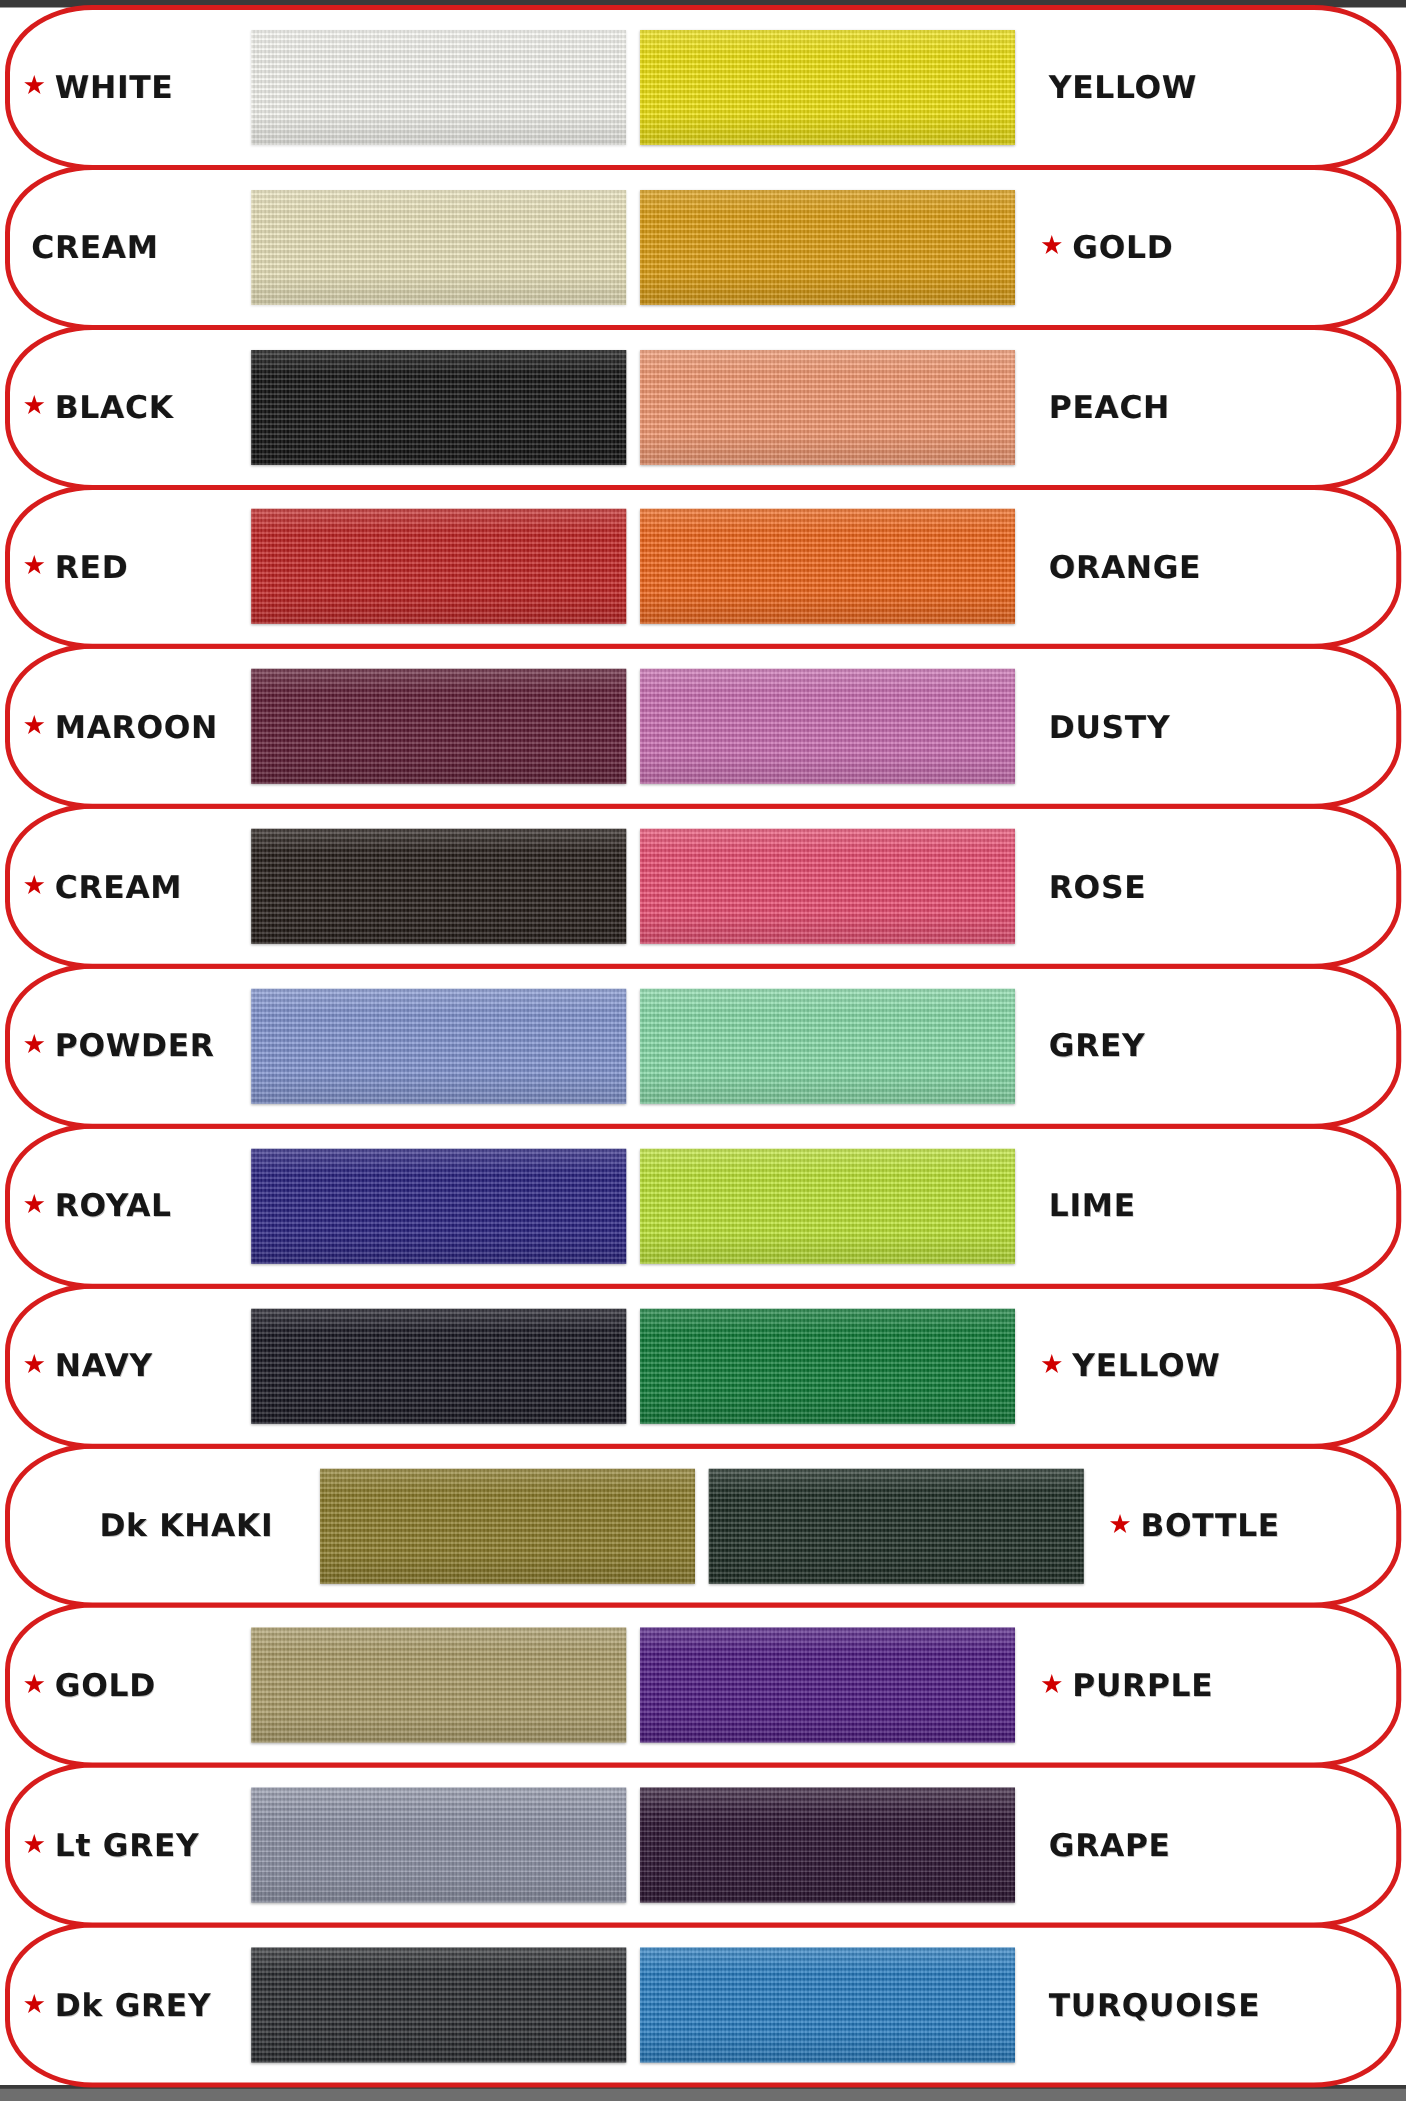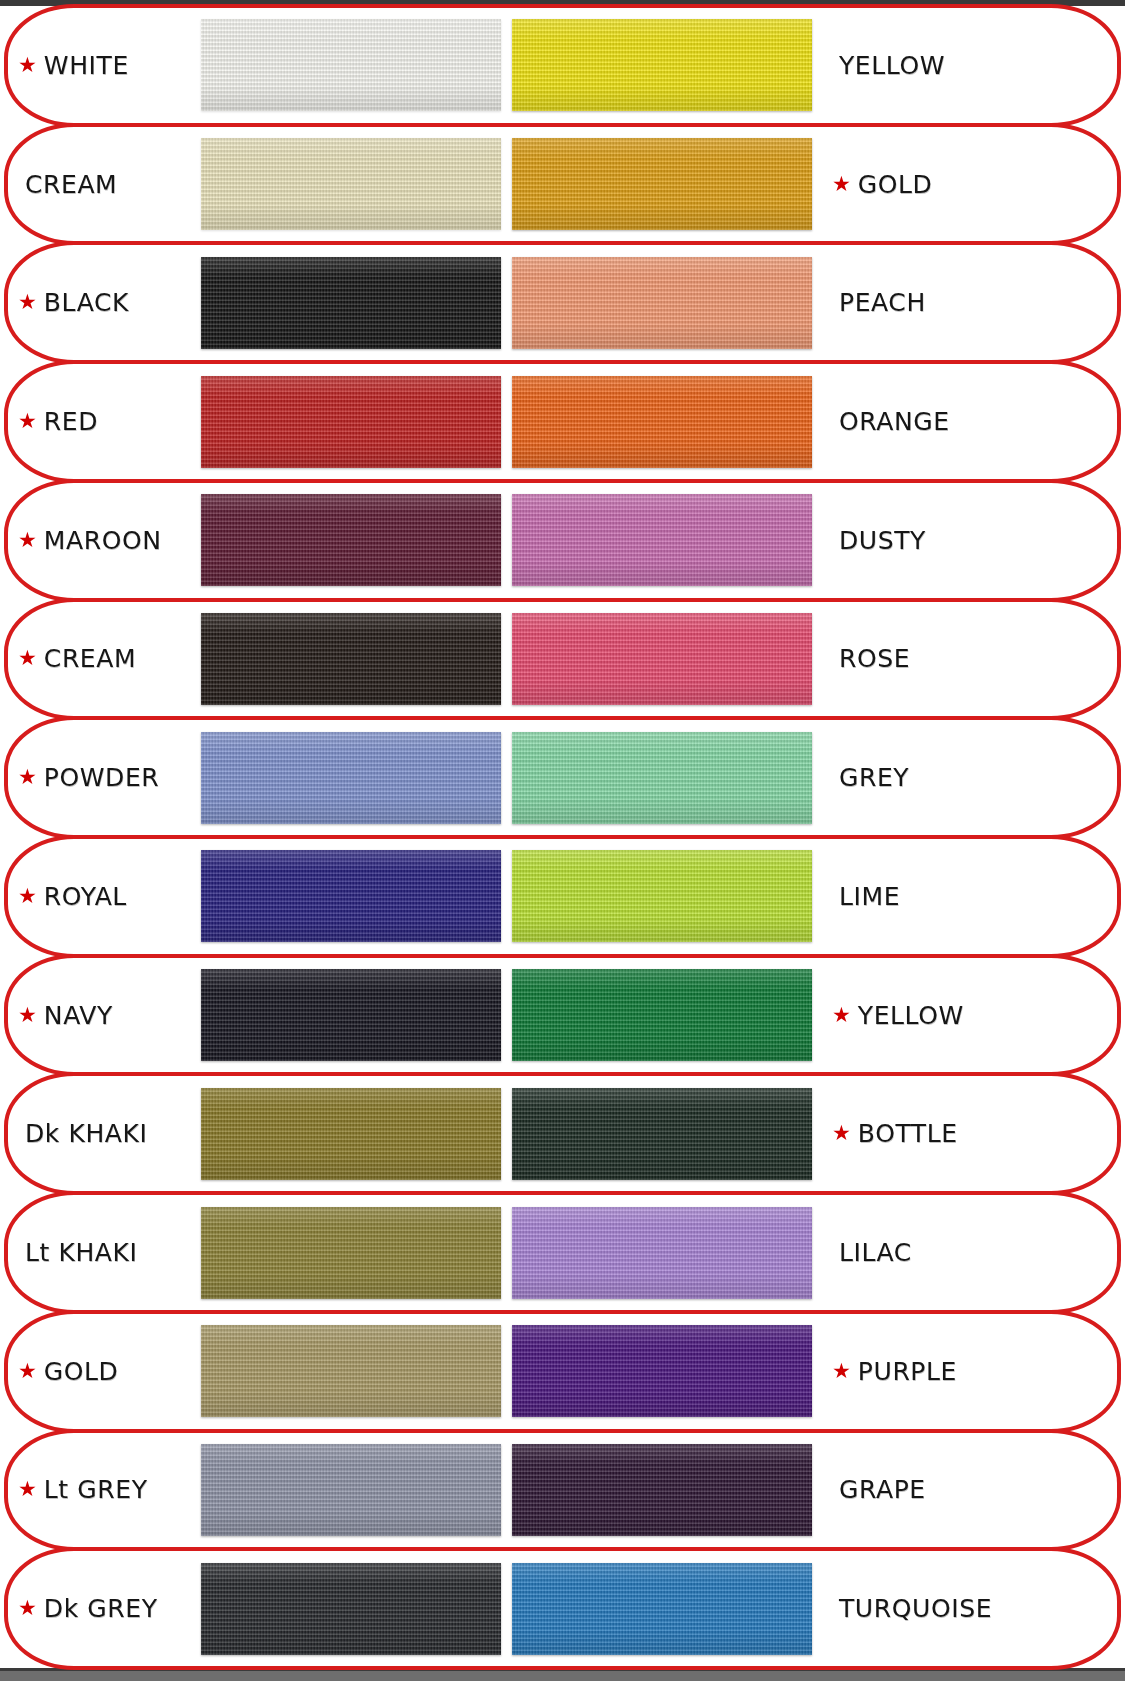--- a/index.html
+++ b/index.html
@@ -83,21 +83,21 @@
     font-size: 21px;
     line-height: 1;
     flex: 0 0 auto;
     display: inline-block;
     transform: translateY(-1px);
   }
   .star.hidden { visibility: hidden; width: 0; margin: 0; }
 
   .label-text {
     font-family: "DejaVu Sans", sans-serif;
-    font-weight: 400;
+    font-weight: 700;
     font-size: 25px;
     letter-spacing: 0.6px;
     color: #161616;
     white-space: nowrap;
     text-shadow: 0.5px 0.5px 0 rgba(120,120,120,0.45);
   }
 
   .cell-swatch {
     flex: 0 0 310px;
     display: flex;
@@ -287,50 +287,34 @@
           <div class="swatch" style="background: rgb(21, 20, 31);"></div>
         </div>
         <div class="cell-swatch right">
           <div class="swatch" style="background: rgb(12, 122, 53);"></div>
         </div>
         <div class="cell-label right">
           <span class="star" style="color: rgb(208, 0, 0);">★</span>
           <span class="label-text">YELLOW</span>
         </div>
       </div>
-      <div class="row" style="border-color: rgb(215, 28, 28); z-index: 21;">
+      <div class="row" style="border-color: rgb(215, 28, 28); z-index: 21; justify-content: center;">
         <div class="cell-label">
           <span class="star hidden" style="color: rgb(208, 0, 0);">★</span>
           <span class="label-text">Dk KHAKI</span>
         </div>
         <div class="cell-swatch">
           <div class="swatch" style="background: rgb(138, 122, 39);"></div>
         </div>
         <div class="cell-swatch right">
           <div class="swatch" style="background: rgb(27, 43, 34);"></div>
         </div>
         <div class="cell-label right">
           <span class="star" style="color: rgb(208, 0, 0);">★</span>
           <span class="label-text">BOTTLE</span>
-        </div>
-      </div>
-      <div class="row" style="border-color: rgb(215, 28, 28); z-index: 20;">
-        <div class="cell-label">
-          <span class="star hidden" style="color: rgb(208, 0, 0);">★</span>
-          <span class="label-text">Lt KHAKI</span>
-        </div>
-        <div class="cell-swatch">
-          <div class="swatch" style="background: rgb(141, 130, 54);"></div>
-        </div>
-        <div class="cell-swatch right">
-          <div class="swatch" style="background: rgb(168, 131, 214);"></div>
-        </div>
-        <div class="cell-label right">
-          <span class="star hidden" style="color: rgb(208, 0, 0);">★</span>
-          <span class="label-text">LILAC</span>
         </div>
       </div>
       <div class="row" style="border-color: rgb(215, 28, 28); z-index: 19;">
         <div class="cell-label">
           <span class="star" style="color: rgb(208, 0, 0);">★</span>
           <span class="label-text">GOLD</span>
         </div>
         <div class="cell-swatch">
           <div class="swatch" style="background: rgb(169, 154, 101);"></div>
         </div>

